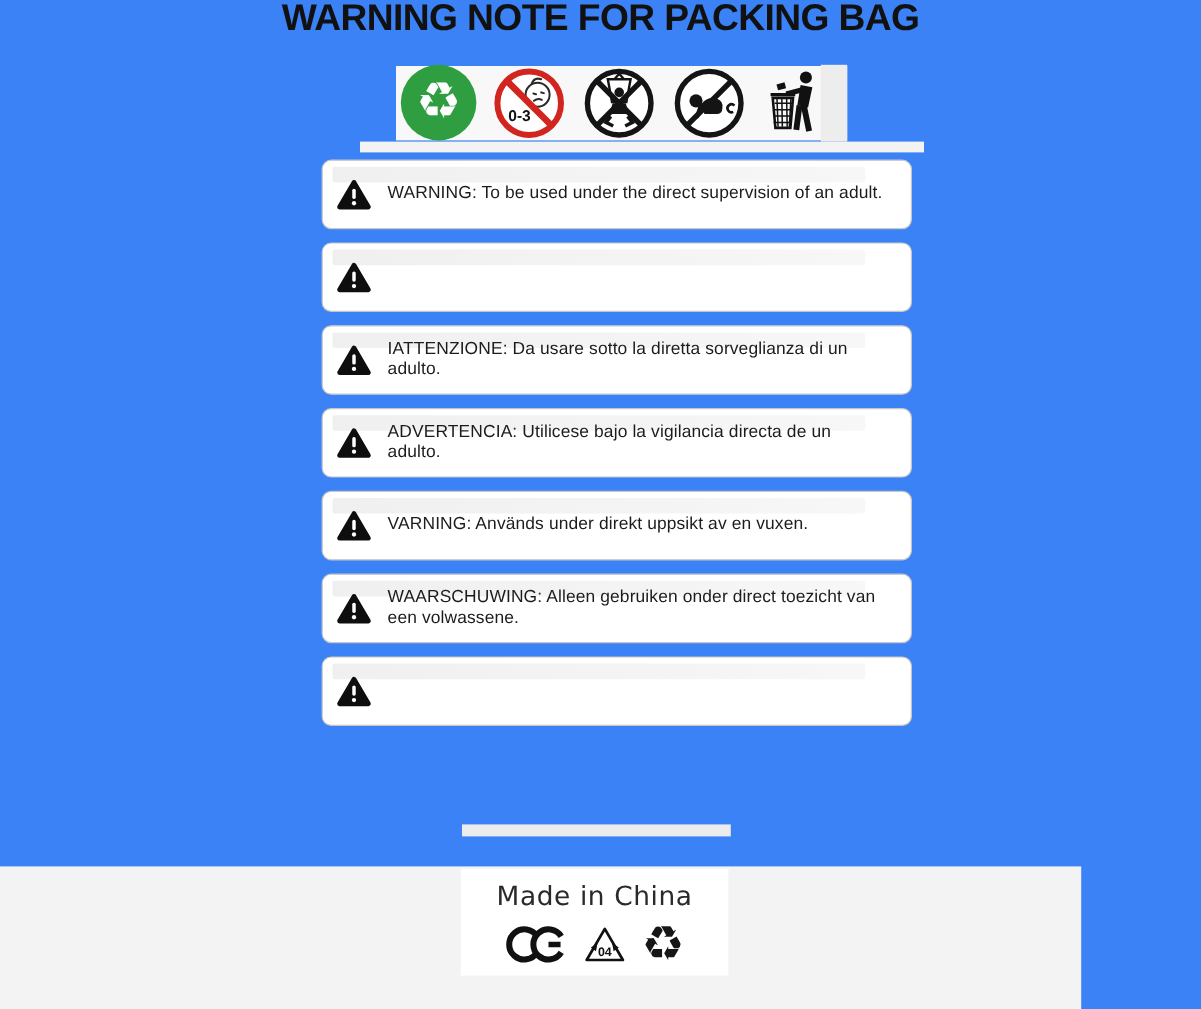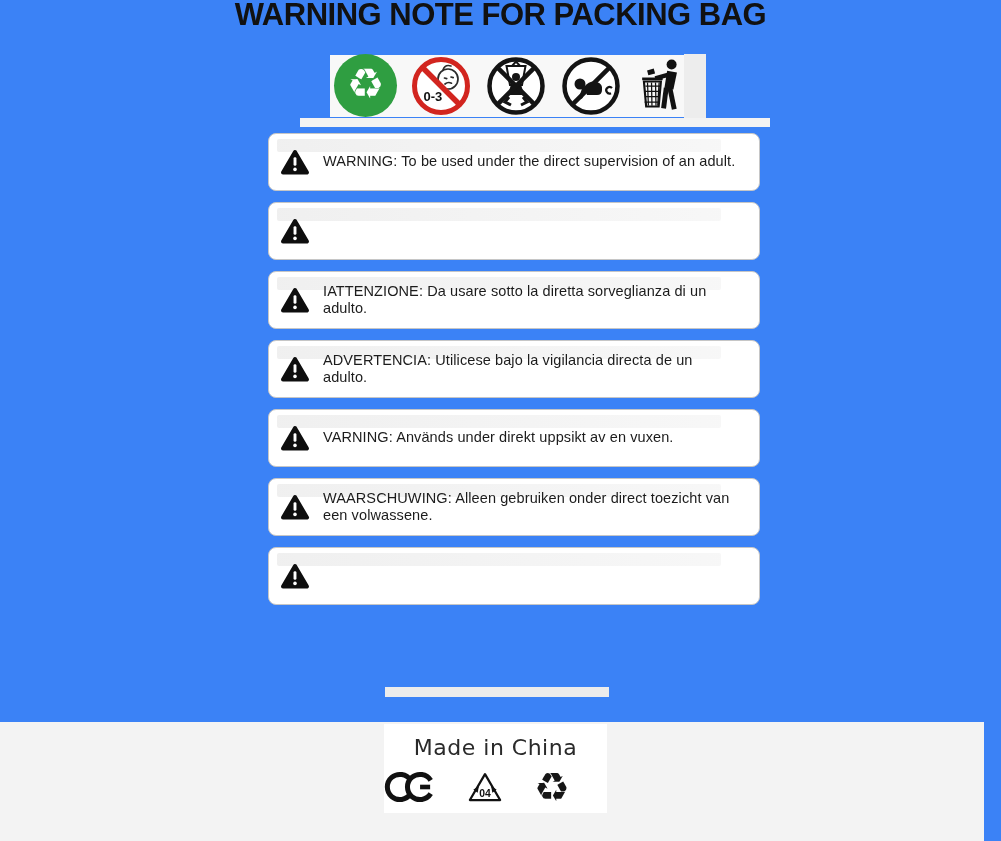--- a/index.html
+++ b/index.html
@@ -38,32 +38,32 @@
     content:""; position:absolute; top:5px; left:8px; right:38px; height:13px;
     background:linear-gradient(90deg,#e9e9e9,#f4f4f4); opacity:.7; border-radius:2px;
   }
   .wbox .wtri{ flex:0 0 30px; margin-right:13px; position:relative; z-index:1; }
   .wbox .wtext{
     position:relative; z-index:1; font-size:14.5px; line-height:1.2; color:#1c1c1c;
     letter-spacing:0.1px;
   }
 
   .footer-band{
-    position:absolute; left:0; top:722px; width:984px; height:119px; background:#f3f3f3;
+    position:absolute; left:0; top:722px; width:901px; height:119px; background:#f3f3f3;
   }
   .made-card{
     position:absolute; left:384px; top:2px; width:223px; height:89px; background:#ffffff;
     text-align:center;
   }
   .made-text{
     margin-top:11px; font-family:"DejaVu Sans", sans-serif; font-size:22px;
     letter-spacing:0.5px; color:#2a2a2a;
   }
   .marks-row{
-    margin-top:7px; display:flex; justify-content:flex-start; align-items:center; gap:30px;
+    margin-top:7px; display:flex; justify-content:center; align-items:center; gap:12px;
   }
   .recycle-solid{ font-family:"DejaVu Sans", sans-serif; font-size:40px; line-height:1; color:#161616; }
   svg text{ font-family:"Liberation Sans", sans-serif; }
 </style>
 </head>
 <body>
 
 <div class="page">
 
   <h1 class="title">WARNING NOTE FOR PACKING BAG</h1>

